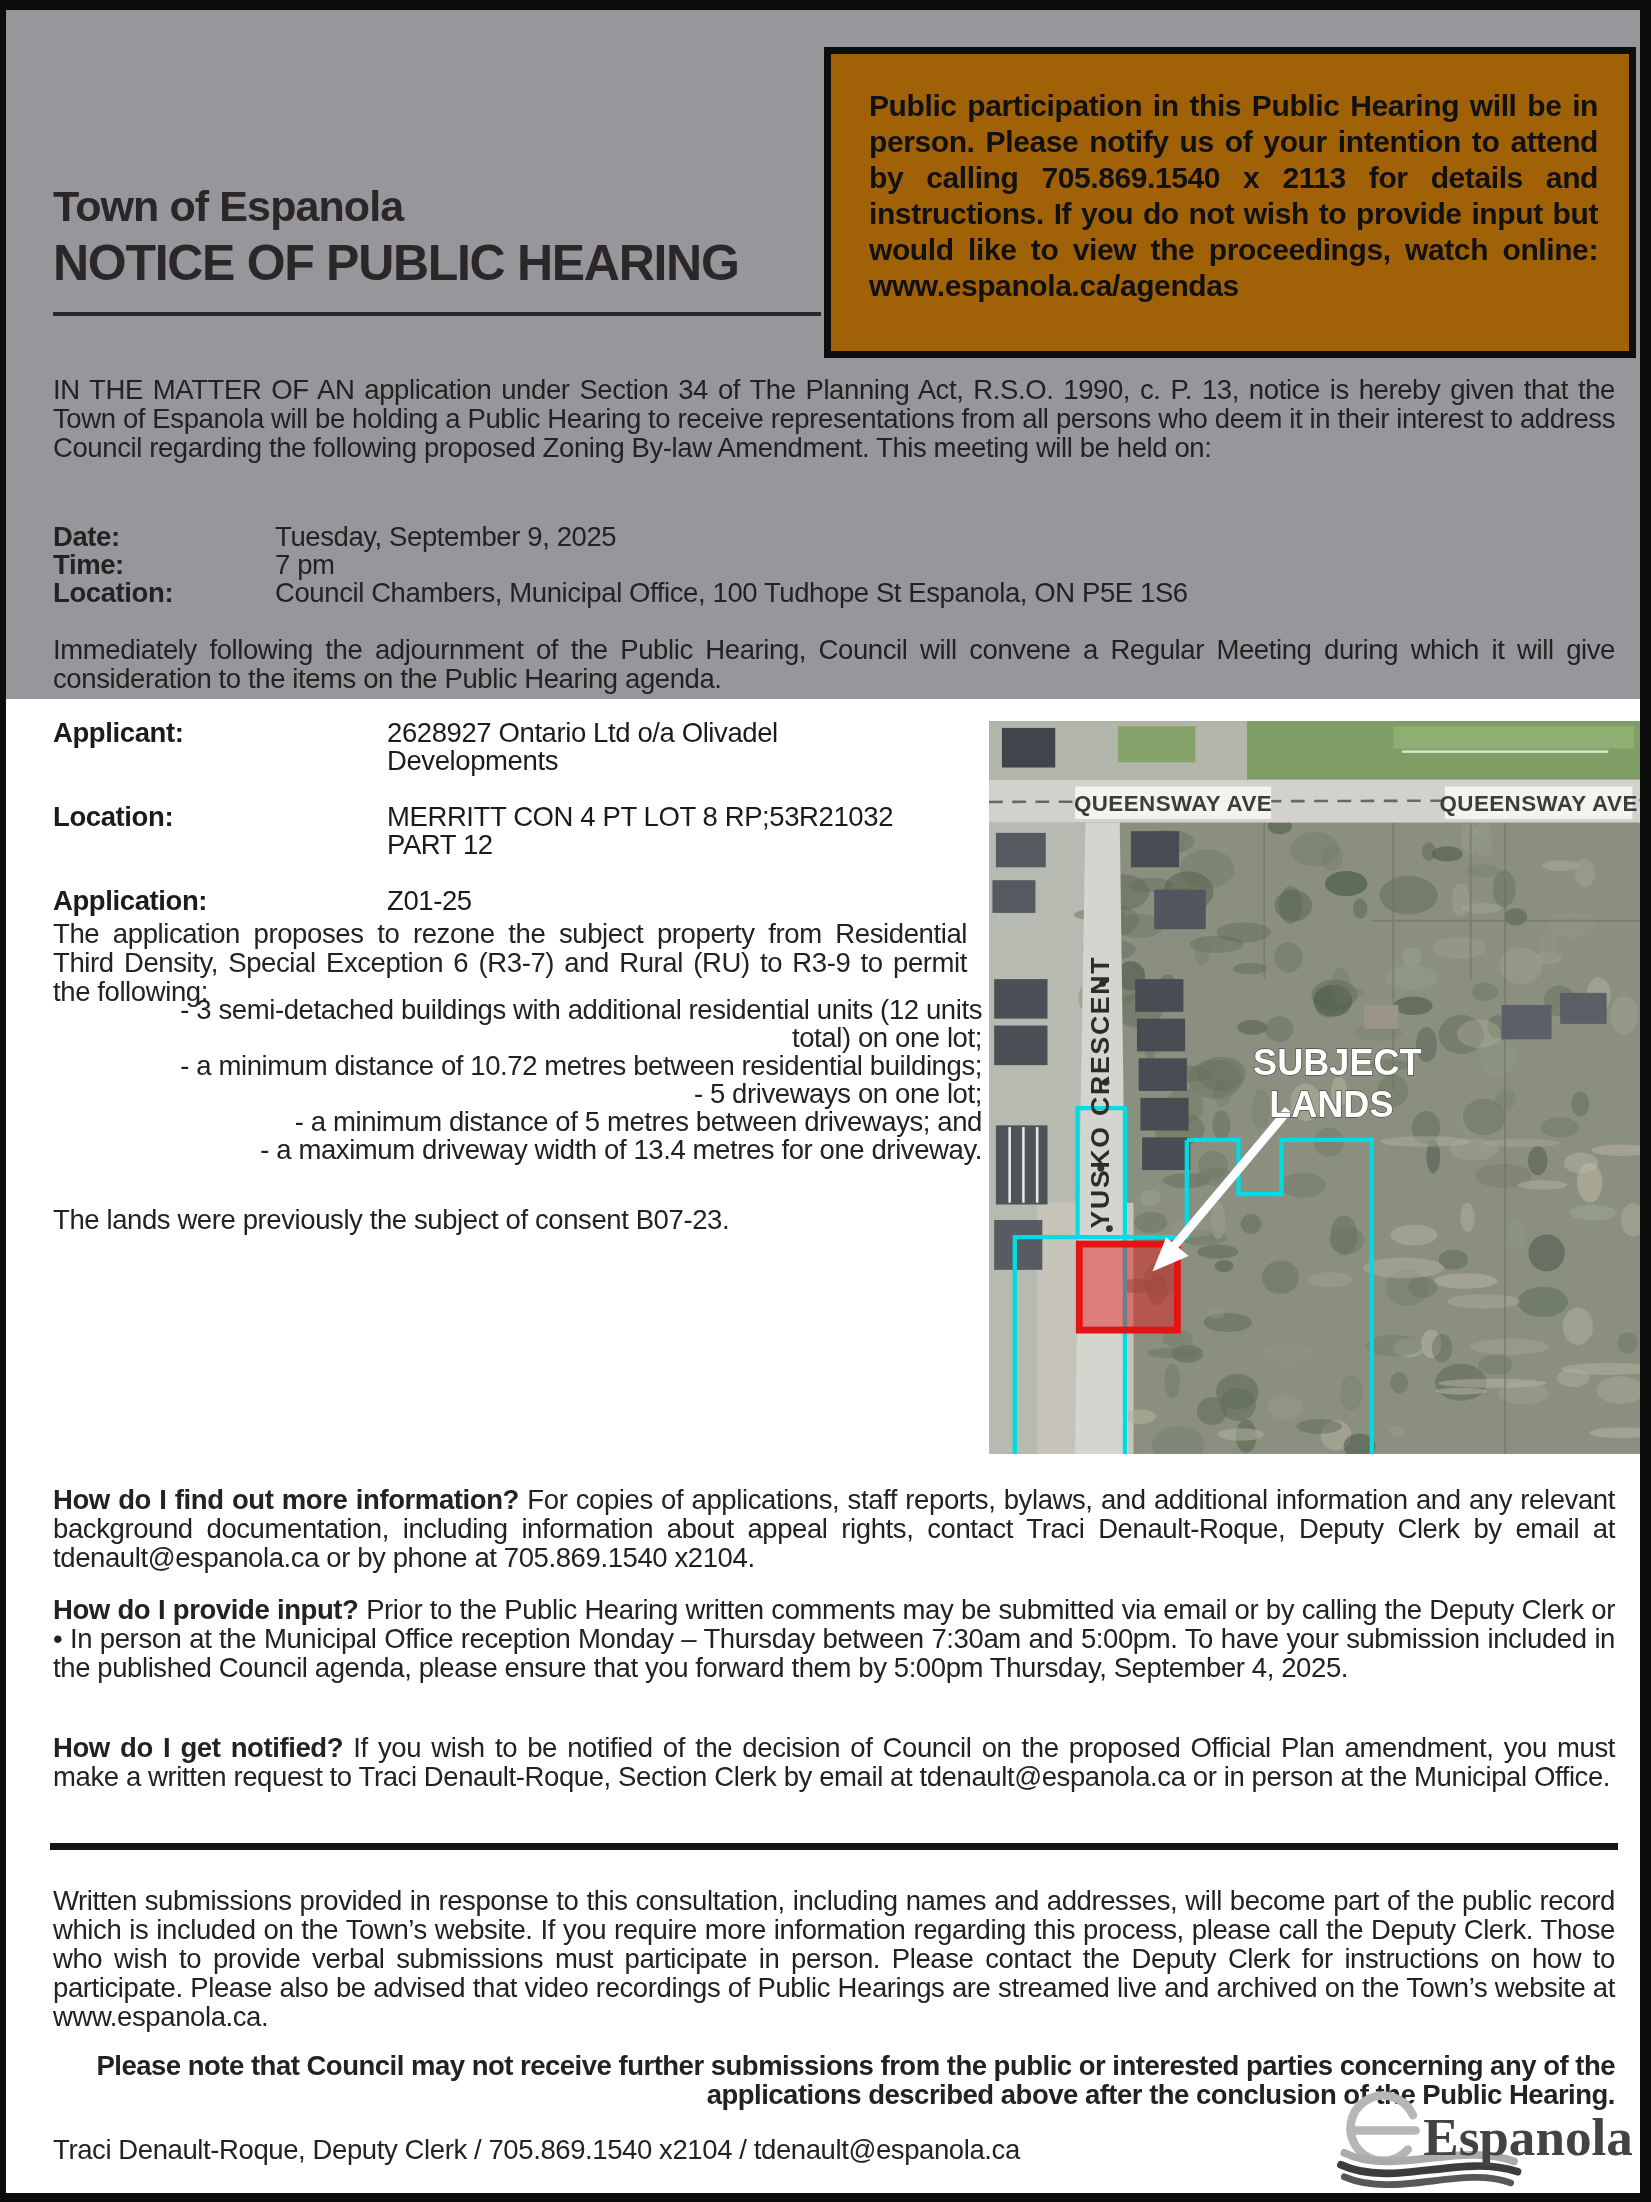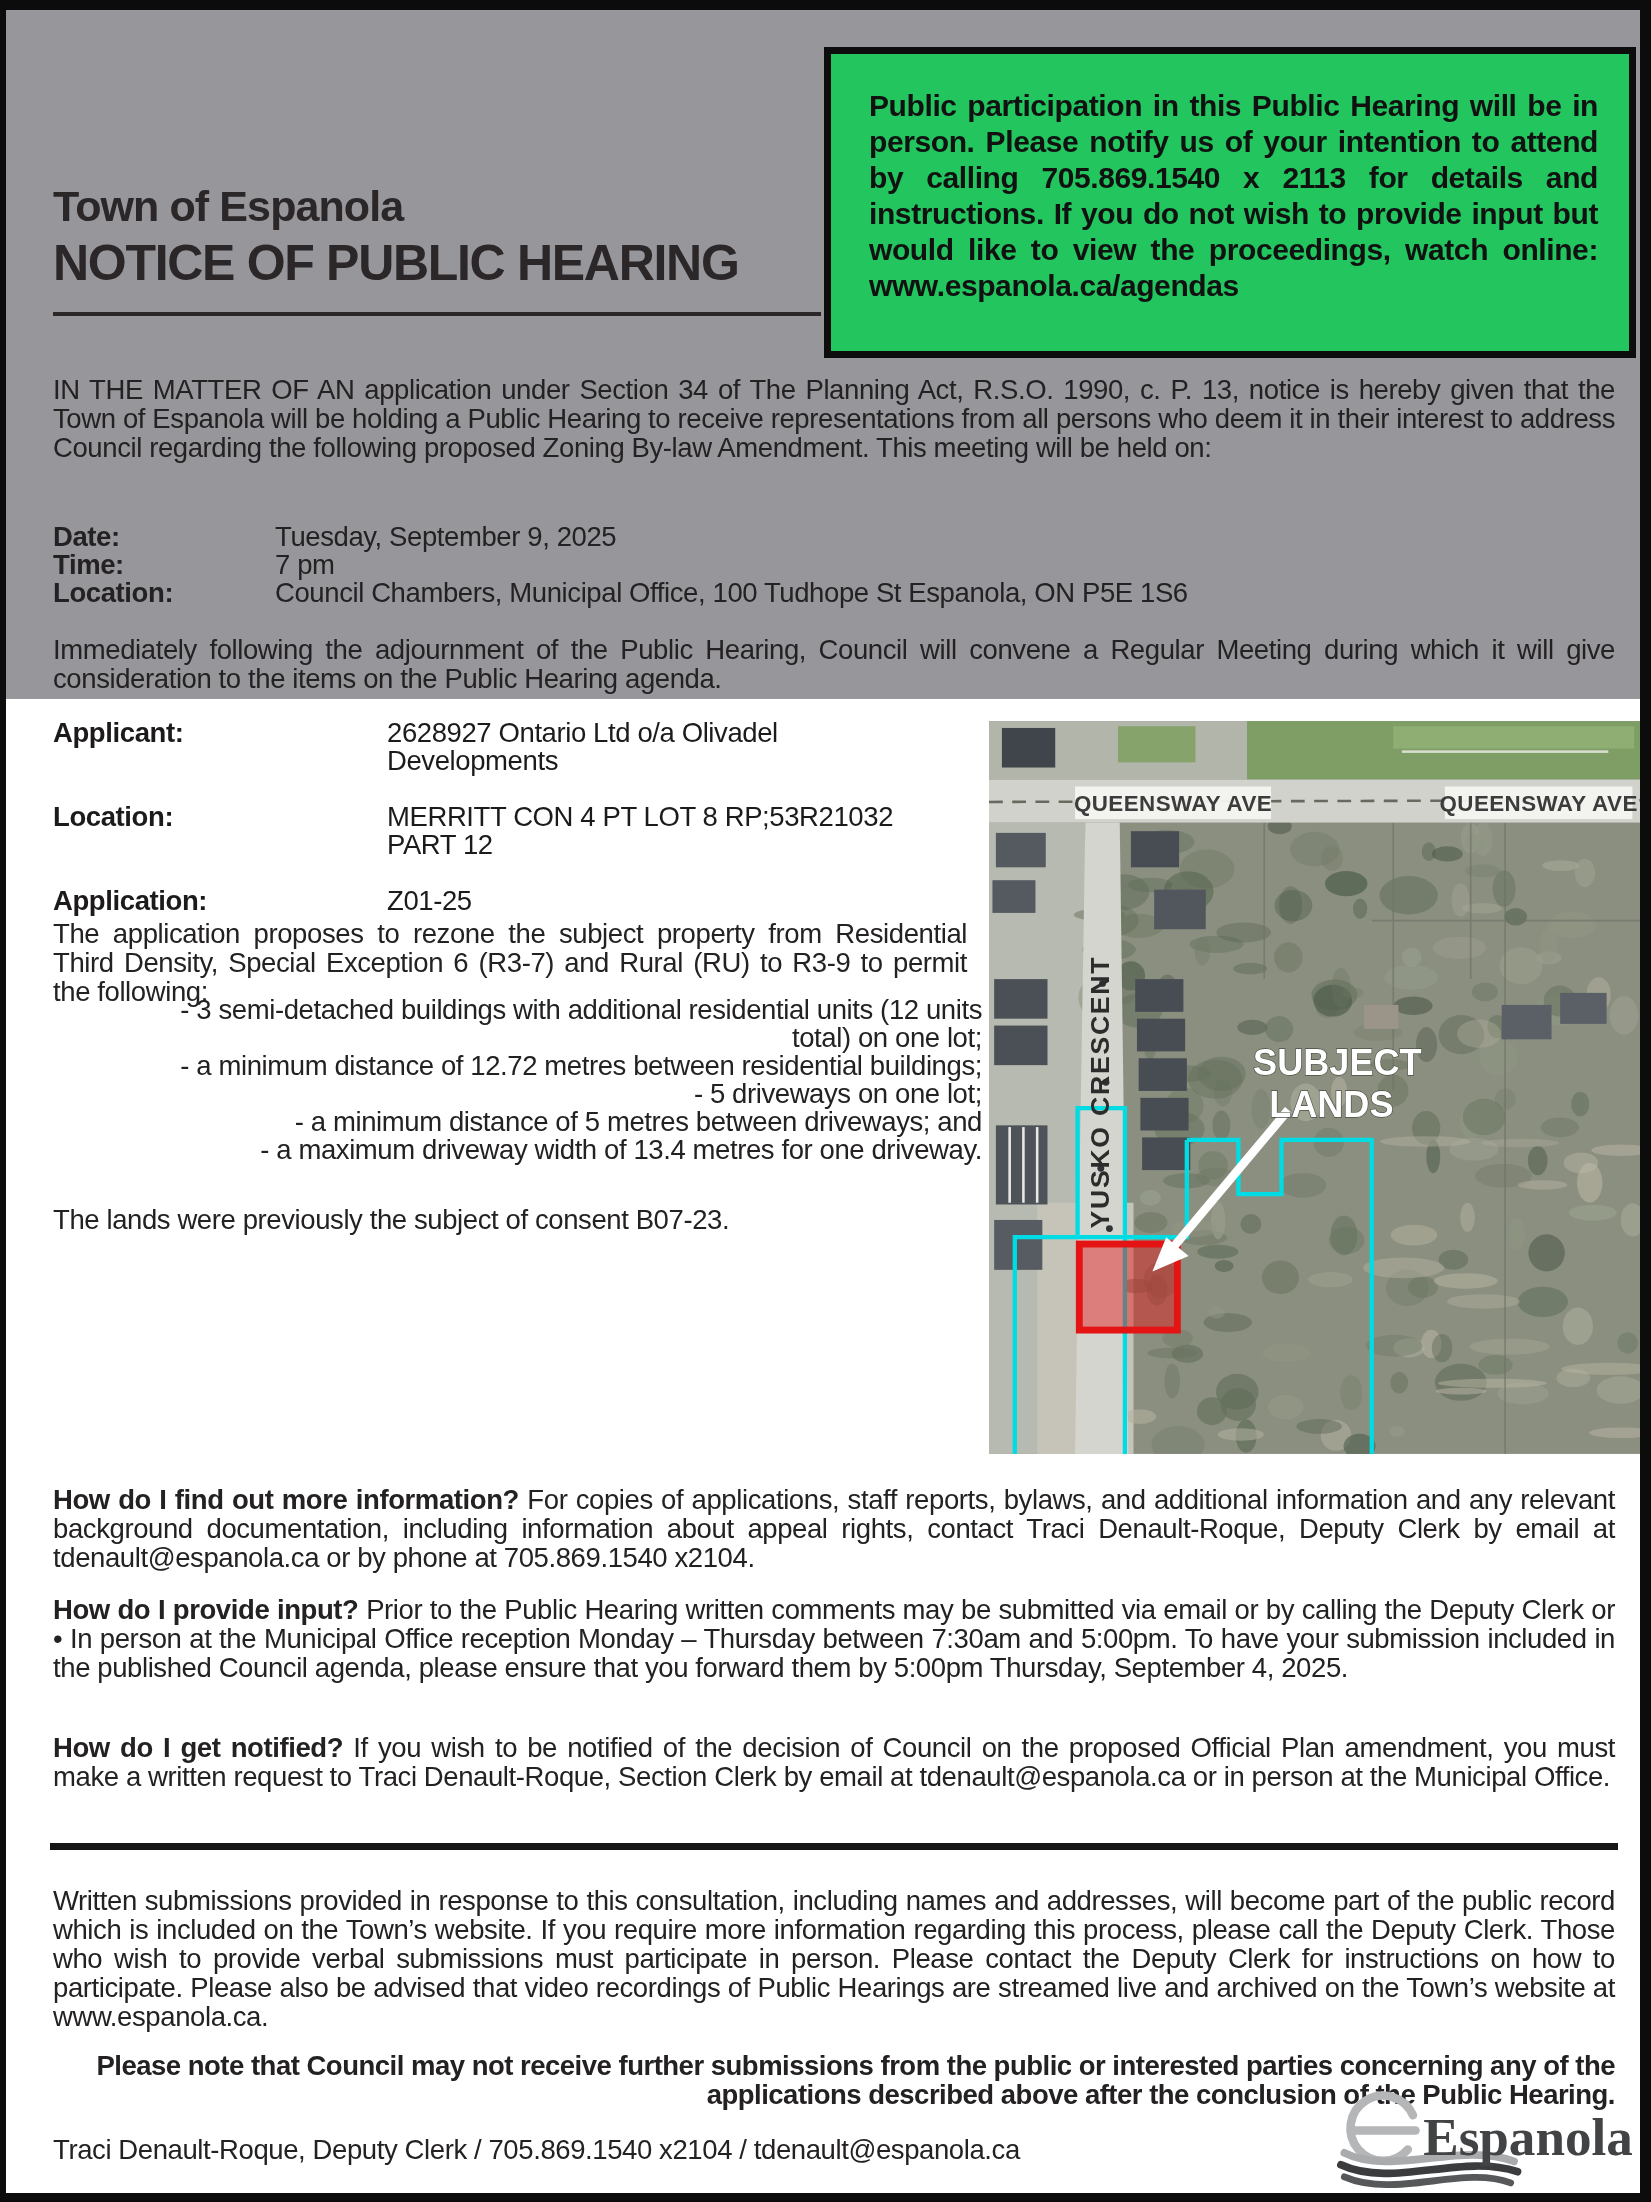--- a/index.html
+++ b/index.html
@@ -5,21 +5,21 @@
   html,body{margin:0;padding:0;background:#ffffff;}
   .page{position:relative;width:1652px;height:2203px;background:#ffffff;overflow:hidden;
         font-family:"Liberation Sans",sans-serif;color:#1d1b1c;}
   .gray-band{position:absolute;left:0;top:0;width:1652px;height:699px;background:#97969b;}
   .frame{position:absolute;inset:0;border-top:10.3px solid #0c0c0c;border-left:6.9px solid #0c0c0c;
          border-right:12px solid #0c0c0c;border-bottom:10.3px solid #0c0c0c;pointer-events:none;z-index:40;}
   .t{position:absolute;margin:0;}
   .title1{left:53px;top:182px;font-size:43px;font-weight:700;color:#2b2627;letter-spacing:-0.9px;}
   .title2{left:53px;top:234px;font-size:50px;font-weight:800;color:#2b2627;letter-spacing:-1.3px;}
   .title-rule{position:absolute;left:53px;top:312px;width:768px;height:4.3px;background:#2b2627;}
-  .notice-box{position:absolute;left:824px;top:47px;width:812px;height:311px;background:#22c55e;
+  .notice-box{position:absolute;left:824px;top:47px;width:812px;height:311px;background:#a16207;
               border:7.7px solid #0d0d0d;box-sizing:border-box;z-index:5;}
   .notice-box p{margin:34px 31px 0 38px;font-size:30px;line-height:36px;font-weight:700;
                 color:#111;text-align:justify;letter-spacing:-0.4px;}
   .body-par{font-size:27.5px;line-height:29px;letter-spacing:-0.4px;text-align:justify;color:#242122;}
   .intro{left:53px;top:375px;width:1562px;}
   .details{position:absolute;left:53px;top:523px;width:1377px;}
   .drow{display:flex;font-size:27.5px;line-height:28px;letter-spacing:-0.4px;color:#242122;}
   .dlabel{width:222px;font-weight:700;flex:0 0 auto;}
   .followup{left:53px;top:635px;width:1562px;}
   .app-rows{position:absolute;left:53px;top:719px;width:964px;}
@@ -93,21 +93,21 @@
     <div class="arow">
       <span class="alabel">Application:</span>
       <span class="avalue">Z01-25</span>
     </div>
   </div>
 
   <p class="t body-par proposal">The application proposes to rezone the subject property from Residential Third Density, Special Exception 6 (R3-7) and Rural (RU) to R3-9 to permit the following:</p>
 
   <ul class="bullets">
     <li>3 semi-detached buildings with additional residential units (12 units total) on one lot;</li>
-    <li>a minimum distance of 12.72 metres between residential buildings;</li>
+    <li>a minimum distance of 10.72 metres between residential buildings;</li>
     <li>5 driveways on one lot;</li>
     <li>a minimum distance of 5 metres between driveways; and</li>
     <li>a maximum driveway width of 13.4 metres for one driveway.</li>
   </ul>
 
   <p class="t body-par consent">The lands were previously the subject of consent B07-23.</p>
 
   <div class="map-wrap">
     <svg width="652" height="733" viewBox="0 0 758 852" xmlns="http://www.w3.org/2000/svg">
 

